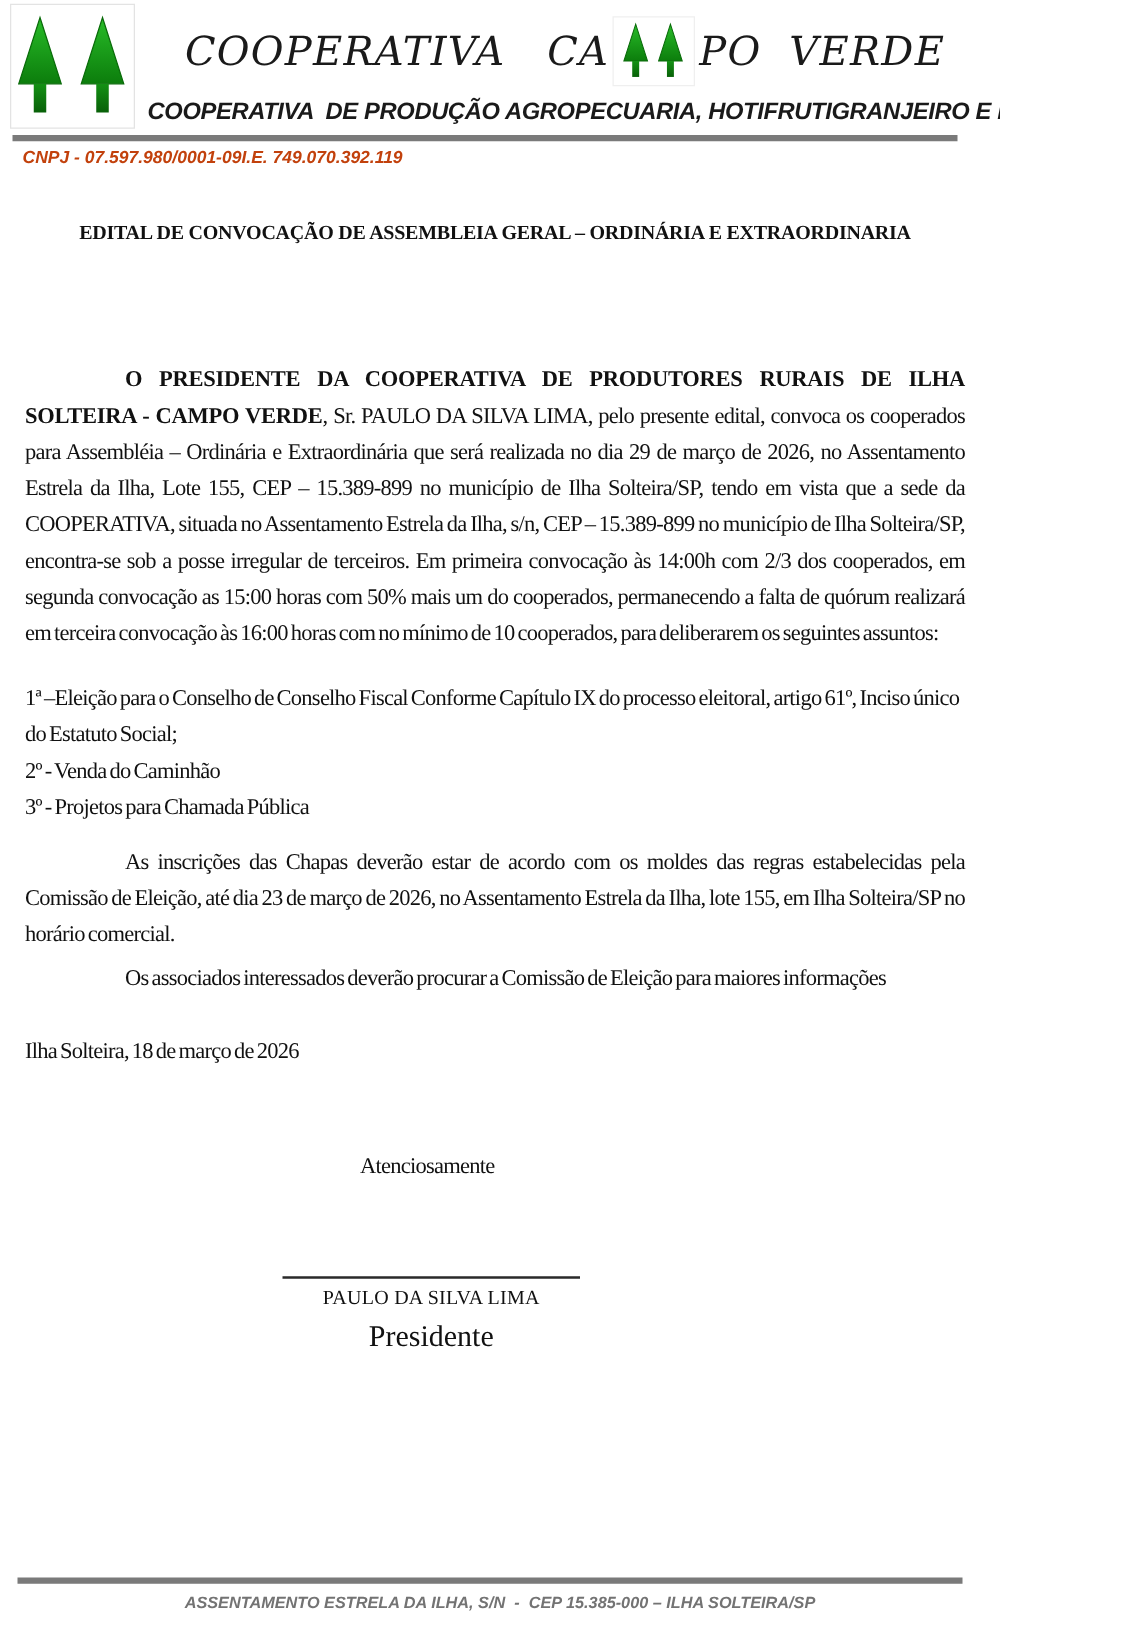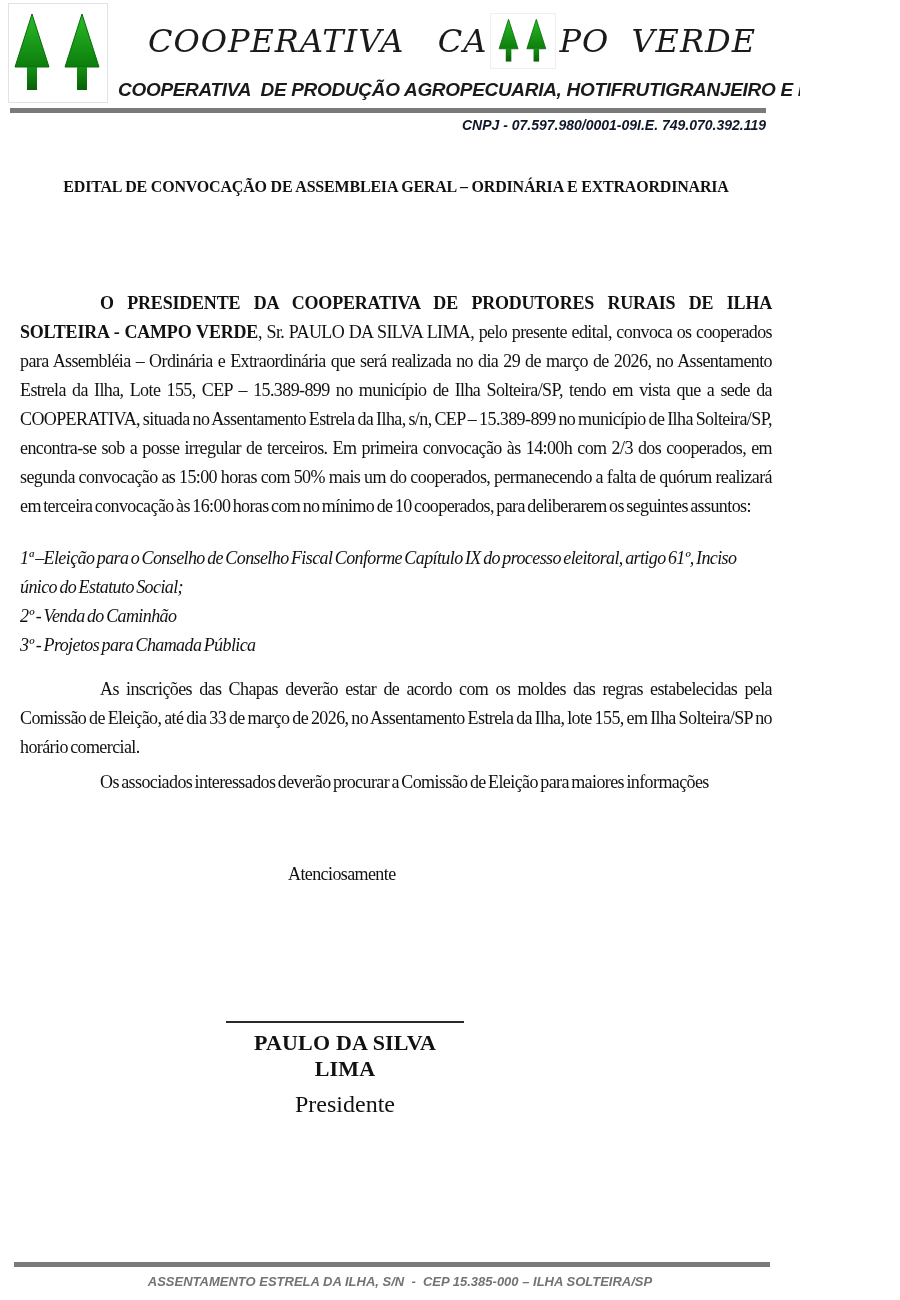--- a/index.html
+++ b/index.html
@@ -32,51 +32,51 @@
     text-align:center; font-family:"Liberation Sans", sans-serif;
     font-weight:bold; font-style:italic; font-size:19px; color:#1a1a1a;
     white-space:pre; letter-spacing:-0.3px;
   }
   .header-bar {
     position:absolute; left:10px; right:34px; top:108px; height:5px;
     background:#7a7a7a;
   }
   .reg-row {
     position:absolute; left:18px; right:34px; top:117px;
-    display:flex; justify-content:flex-end;
+    display:flex; justify-content:flex-start;
     font-family:"Liberation Sans", sans-serif; font-weight:bold;
-    font-style:italic; font-size:14px; color:#0f172a;
+    font-style:italic; font-size:14px; color:#c2410c;
   }
 
   
   .content {
     position:absolute; left:20px; right:28px; top:172px;
     font-size:18px; line-height:29px;
     letter-spacing:-0.6px; word-spacing:-1.5px;
   }
   .doc-title {
     text-align:center; font-weight:bold; font-size:16px;
     letter-spacing:-0.2px; word-spacing:0;
   }
   .p1 { margin-top:88px; text-align:justify; text-indent:80px; }
   .p1 b { letter-spacing:-0.2px; }
   .agenda { margin-top:23px; }
-  .agenda p { margin:0;font-style:italic; }
+  .agenda p { margin:0; }
   .p2 { margin-top:15px; text-align:justify; text-indent:80px; }
   .p3 { margin-top:6px; text-indent:80px; }
   .date-line { margin-top:29px; }
   .closing { margin-top:63px; padding-left:268px;font-family:Liberation Serif, serif; }
 
   
   .signature {
     position:absolute; left:226px; top:1021px; width:238px;
     text-align:center; font-family:"Liberation Serif", serif;
   }
   .sig-line { border-top:2px solid #2a2a2a; height:0; }
-  .sig-name { font-weight:bold; font-size:22px; margin-top:7px; letter-spacing:0.2px; }
+  .sig-name { font-weight:normal; font-size:16px; margin-top:7px; letter-spacing:0.2px; }
   .sig-role { font-size:24px; margin-top:9px; }
 
   
   .footer-bar {
     position:absolute; left:14px; right:30px; top:1262px; height:5px;
     background:#7a7a7a;
   }
   .footer-text {
     position:absolute; left:0; right:0; top:1274px; text-align:center;
     font-family:"Liberation Sans", sans-serif; font-weight:bold;
@@ -143,23 +143,24 @@
     <div class="doc-title">EDITAL DE CONVOCAÇÃO DE ASSEMBLEIA GERAL – ORDINÁRIA E EXTRAORDINARIA</div>
 
     <p class="p1"><b>O PRESIDENTE DA COOPERATIVA DE PRODUTORES RURAIS DE ILHA SOLTEIRA - CAMPO VERDE</b><span>, Sr. PAULO DA SILVA LIMA, pelo presente edital, convoca os cooperados para Assembléia – Ordinária e Extraordinária que será realizada no dia 29 de março de 2026, no Assentamento Estrela da Ilha, Lote 155, CEP – 15.389-899 no município de Ilha Solteira/SP, tendo em vista que a sede da COOPERATIVA, situada no Assentamento Estrela da Ilha, s/n, CEP – 15.389-899 no município de Ilha Solteira/SP, encontra-se sob a posse irregular de terceiros. Em primeira convocação às 14:00h com 2/3 dos cooperados, em segunda convocação as 15:00 horas com 50% mais um do cooperados, permanecendo a falta de quórum realizará em terceira convocação às 16:00 horas com no mínimo de 10 cooperados, para deliberarem os seguintes assuntos:</span></p>
 
     <div class="agenda">
       <p>1ª –Eleição para o Conselho de Conselho Fiscal Conforme Capítulo IX do processo eleitoral, artigo 61º, Inciso único do Estatuto Social;</p>
       <p>2º - Venda do Caminhão</p>
       <p>3º - Projetos para Chamada Pública</p>
     </div>
 
-    <p class="p2">As inscrições das Chapas deverão estar de acordo com os moldes das regras estabelecidas pela Comissão de Eleição, até dia 33 de março de 2026, no Assentamento Estrela da Ilha, lote 155, em Ilha Solteira/SP no horário comercial.</p>
+    <p class="p2">As inscrições das Chapas deverão estar de acordo com os moldes das regras estabelecidas pela Comissão de Eleição, até dia 23 de março de 2026, no Assentamento Estrela da Ilha, lote 155, em Ilha Solteira/SP no horário comercial.</p>
     <p class="p3">Os associados interessados deverão procurar a Comissão de Eleição para maiores informações</p>
 
+    <p class="date-line">Ilha Solteira, 18 de março de 2026</p>
     <p class="closing">Atenciosamente</p>
   </div>
 
   <div class="signature">
     <div class="sig-line"></div>
     <div class="sig-name">PAULO DA SILVA LIMA</div>
     <div class="sig-role">Presidente</div>
   </div>
 
   <div class="footer-bar"></div>

